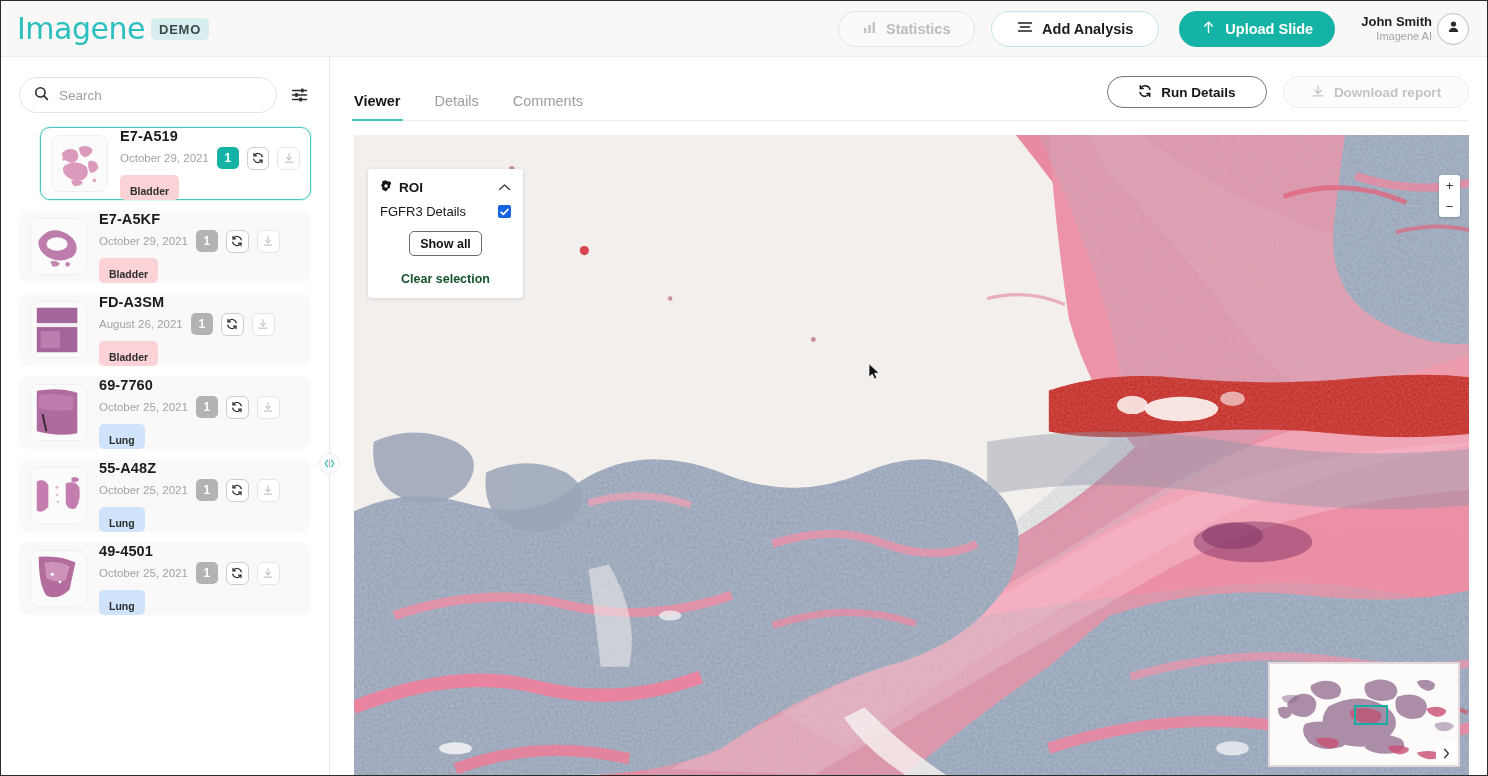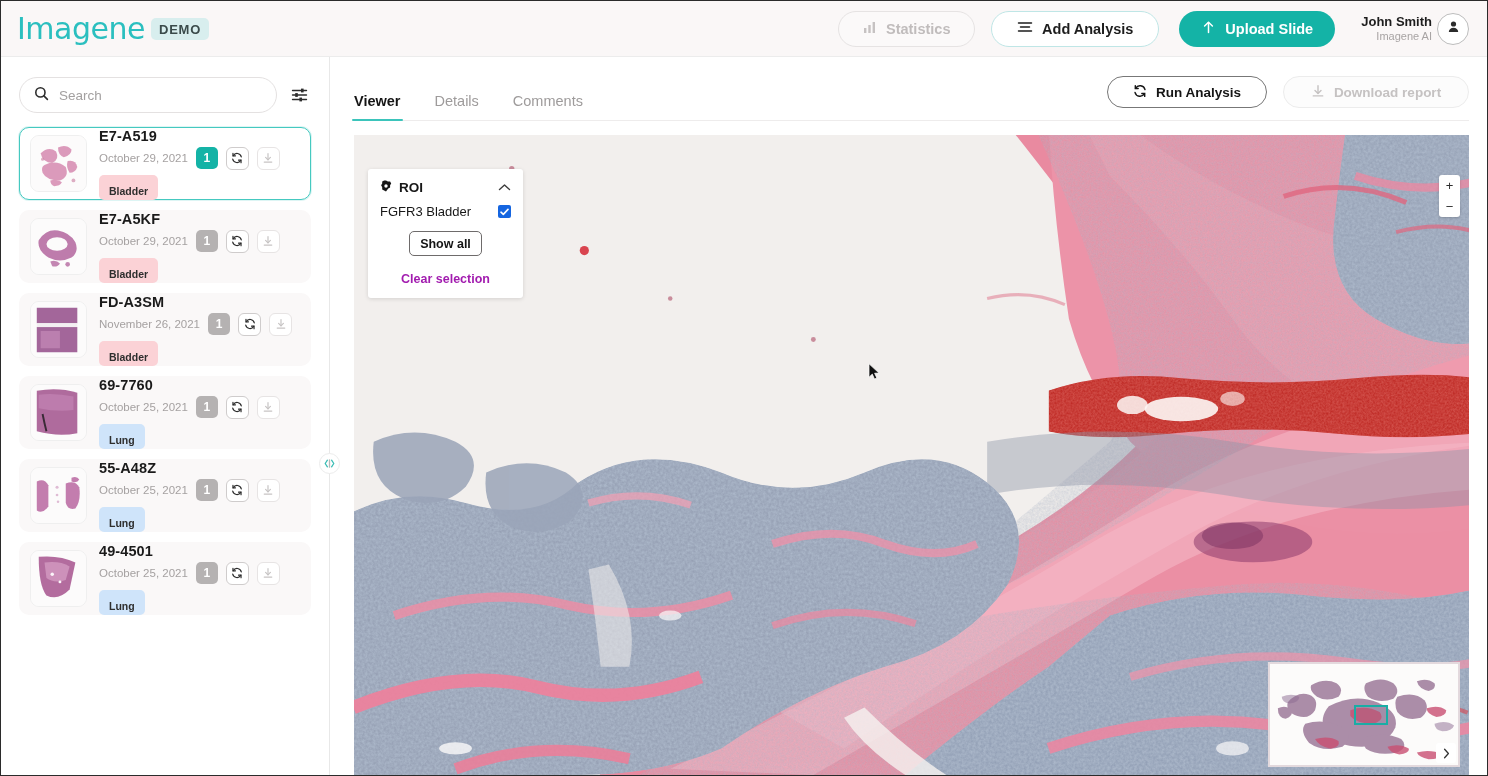--- a/index.html
+++ b/index.html
@@ -102,20 +102,21 @@
   .slide-list { margin-top: 14px; display: flex; flex-direction: column; gap: 10px; }
   .slide-card {
     height: 73px; border-radius: 10px; background: #faf8f8;
     border: 1px solid transparent;
     display: flex; align-items: center; padding: 0 10px; gap: 12px;
     cursor: pointer; position: relative;
   }
   .slide-card.selected {
     background: #fff; border: 1.5px solid #45c9c0;
     box-shadow: 0 0 0 1px rgba(69,201,192,.18);
+    margin-left: 21px;
   }
   .thumb {
     width: 57px; height: 57px; border-radius: 9px;
     background: #fbfbfb; border: 1px solid #efefef;
     overflow: hidden; flex-shrink: 0;
   }
   .thumb svg { display: block; width: 100%; height: 100%; }
   .card-main { flex: 1; min-width: 0; }
   .card-title {
     font-size: 14.5px; font-weight: 700; color: #1a1a1a;
@@ -214,21 +215,21 @@
     cursor: pointer; flex-shrink: 0;
   }
   .show-all-btn {
     display: block; margin: 0 auto; width: 73px; height: 25px;
     border: 1px solid #6e6b6b; border-radius: 5px; background: #fff;
     font-size: 12.5px; font-weight: 700; color: #151515; cursor: pointer;
     font-family: "Liberation Sans", sans-serif;
   }
   .clear-sel {
     display: block; text-align: center; margin-top: 16px;
-    font-size: 12.5px; font-weight: 700; color: #a21caf; cursor: pointer;
+    font-size: 12.5px; font-weight: 700; color: #14532d; cursor: pointer;
   }
   .cursor-arrow { position: absolute; left: 514px; top: 228px; z-index: 8; }
 
   .zoom-ctrl {
     position: absolute; right: 9px; top: 40px;
     width: 21px; background: #fff; border-radius: 3px;
     display: flex; flex-direction: column; z-index: 6;
     box-shadow: 0 1px 3px rgba(0,0,0,.18);
   }
   .zoom-btn {
@@ -424,21 +425,21 @@
                 </g>
                 <g fill="#c48ab8" opacity=".7">
                   <path d="M10,30 L30,30 L30,48 L10,48Z"></path>
                 </g>
                 <g fill="#f3eef1">
                   <rect x="6" y="22" width="42" height="4"></rect>
                 </g>
               </svg>
             </div>
             <div class="card-main"><div class="card-title">FD-A3SM</div><div class="card-meta-row">
-                <span class="card-date">November 26, 2021</span>
+                <span class="card-date">August 26, 2021</span>
                 <span class="count-badge">1</span>
                 <span class="icon-btn">
                   <svg width="12" height="12" viewBox="0 0 14 14" fill="none" stroke="#2b2b2b" stroke-width="1.4" stroke-linecap="round">
                     <path d="M12 5.6A5.1 5.1 0 0 0 2.6 4.3"></path>
                     <path d="M2 8.4A5.1 5.1 0 0 0 11.4 9.7"></path>
                     <path d="M2.3 1.6v2.9h2.9"></path>
                     <path d="M11.7 12.4V9.5H8.8"></path>
                   </svg>
                 </span>
                 <span class="icon-btn disabled">
@@ -579,21 +580,21 @@
         <div class="main-top-actions">
           <div class="mbtn run">
             <span>
               <svg width="14" height="14" viewBox="0 0 14 14" fill="none" stroke="#151515" stroke-width="1.4" stroke-linecap="round">
                 <path d="M12 5.6A5.1 5.1 0 0 0 2.6 4.3"></path>
                   <path d="M2 8.4A5.1 5.1 0 0 0 11.4 9.7"></path>
                 <path d="M2.3 1.6v2.9h2.9"></path>
                   <path d="M11.7 12.4V9.5H8.8"></path>
               </svg>
             </span>
-            <span>Run Analysis</span>
+            <span>Run Details</span>
           </div>
           <div class="mbtn dl">
             <span>
               <svg width="14" height="14" viewBox="0 0 14 14" fill="none" stroke="#c5c2c2" stroke-width="1.4" stroke-linecap="round" stroke-linejoin="round">
                 <path d="M7 1.8v7.4"></path>
                   <path d="M4 6.4L7 9.4L10 6.4"></path>
                   <path d="M2.3 11.9h9.4"></path>
               </svg>
             </span>
             <span>Download report</span>
@@ -760,21 +761,21 @@
               <span class="roi-title">ROI</span>
             </div>
             <span>
               <svg width="13" height="9" viewBox="0 0 13 9" fill="none" stroke="#3d3d3d" stroke-width="1.4" stroke-linecap="round" stroke-linejoin="round">
                 <path d="M1.5 6.5L6.5 2L11.5 6.5"></path>
               </svg>
             </span>
           </div>
 
           <div class="roi-row">
-            <span class="roi-label">FGFR3 Bladder</span>
+            <span class="roi-label">FGFR3 Details</span>
             <span class="roi-check">
               <svg width="9" height="8" viewBox="0 0 9 8" fill="none" stroke="#fff" stroke-width="1.6" stroke-linecap="round" stroke-linejoin="round">
                 <path d="M1 4.2L3.3 6.4L8 1.4"></path>
               </svg>
             </span>
           </div>
 
           <button class="show-all-btn">Show all</button>
 
           <span class="clear-sel">Clear selection</span>

